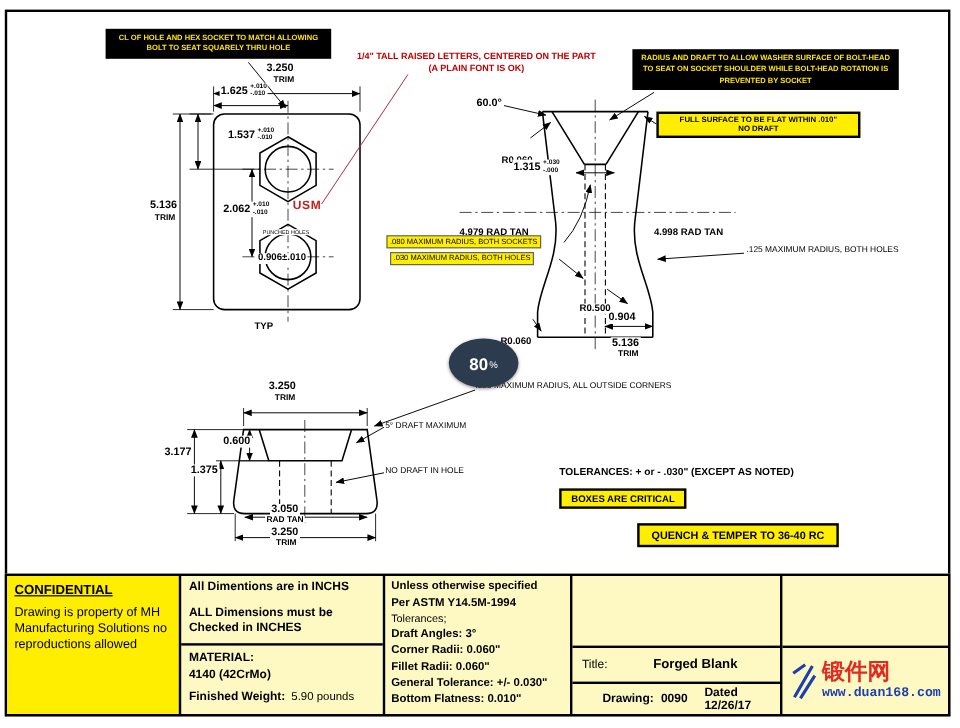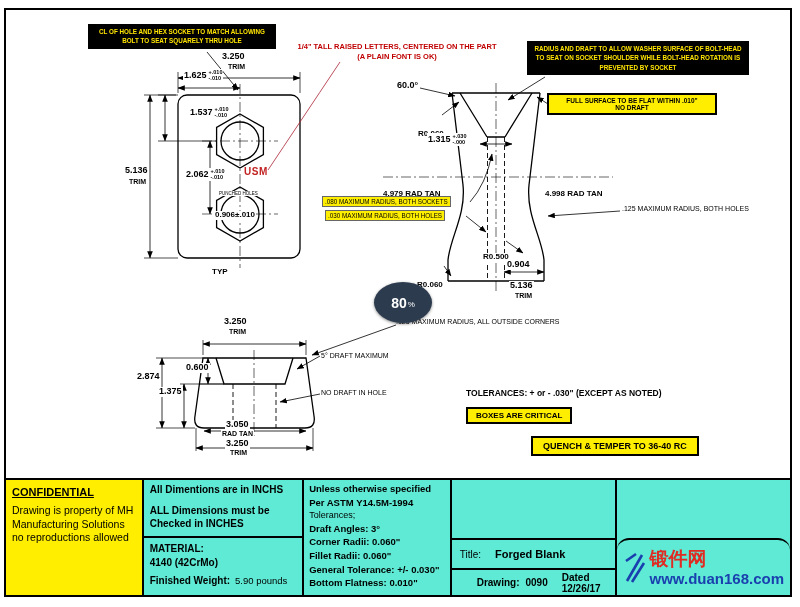--- a/index.html
+++ b/index.html
@@ -37,47 +37,47 @@
   .ybox span { display:block; }
   .hl { position:absolute; z-index:3; background:#ffee00; border:1px solid #666; font-size:6.3px;
         font-weight:normal; padding:1px 2px; white-space:nowrap; }
   .badge { position:absolute; left:374px; top:282px; width:58px; height:41px; background:#2c3b4e;
            border-radius:50%; display:flex; align-items:center; justify-content:center; color:#fff;
            z-index:5; box-shadow:0 1px 3px rgba(0,0,0,.45); }
   .badge .v { font-size:14px; font-weight:bold; }
   .badge .u { font-size:8px; margin-left:1px; margin-top:4px; }
 
   .tblock { position:absolute; left:4px; top:478px; width:788px; height:119px; border:2px solid #000;
-            box-sizing:border-box; display:flex; background:#5eead4; z-index:4; font-size:10px; }
+            box-sizing:border-box; display:flex; background:#fef9c3; z-index:4; font-size:10px; }
   .cell { box-sizing:border-box; border-right:2px solid #000; padding:4px 6px; position:relative; }
   .c1 { width:150px; background:#ffee00; }
   .c2 { width:175px; }
   .c3 { width:161px; padding:3px 5px; }
   .c4 { width:181px; padding:0; display:flex; flex-direction:column; }
   .c5 { flex:1; border-right:none; padding:0; display:flex; flex-direction:column; }
   .conf-title { font-size:11px; font-weight:bold; text-decoration:underline; margin:2px 0 6px; }
   .conf-body { font-size:10.5px; line-height:1.3; }
   .u1 { font-weight:bold; margin-bottom:9px; }
   .u2 { font-weight:bold; margin-bottom:4px; line-height:1.3; }
   .divider { border-top:2px solid #000; margin:6px -6px 5px -6px; }
   .mat-label, .mat-value { font-weight:bold; }
   .mat-value { margin:3px 0 7px; }
   .wrow { display:flex; gap:5px; align-items:baseline; }
   .wrow .wl { font-weight:bold; } .wrow .wv { font-weight:normal; font-size:9.5px; }
   .c3 p { margin:0 0 2.6px; font-size:9.5px; font-weight:bold; }
   .c3 p.plain { font-weight:normal; font-size:9px; }
   .r1 { height:58px; }
   .r2 { height:28px; border-top:2px solid #000; display:flex; align-items:center; gap:14px; padding-left:8px; }
-  .r2 .tl { font-weight:normal; } .r2 .tv { font-weight:bold; font-size:11px; }
+  .r2 .tl { font-weight:normal; } .r2 .tv { font-weight:bold; font-size:11px;margin-left:24px; }
   .r3 { flex:1; border-top:2px solid #000; display:flex; align-items:center; gap:6px; padding-left:25px; font-weight:bold; }
   .wm-spacer { height:58px; }
-  .wm-box { border-top:2px solid #000; flex:1; display:flex; align-items:center; gap:3px; padding:4px 6px;border-radius:12px; }
+  .wm-box { border-top:2px solid #000; flex:1; display:flex; align-items:center; gap:3px; padding:4px 6px; }
   .wm-text { display:flex; flex-direction:column; gap:2px; }
   .wm-name { color:#e02a22; font-size:19px; font-weight:bold; line-height:1; font-family:"DejaVu Sans", sans-serif; }
-  .wm-url { color:#1a3faf; font-size:15px; font-weight:bold; }
+  .wm-url { color:#1a3faf; font-size:11px; font-weight:bold;font-family:Liberation Mono, monospace; }
 </style>
 </head>
 <body>
 
 <div class="page">
   <div class="sheet-border"></div>
 
   <svg class="geo" width="800" height="478">
     <defs>
       <marker id="mE" markerWidth="9" markerHeight="7" refX="8.5" refY="3.5" orient="auto">
@@ -203,21 +203,21 @@
   <div class="note7" style="left:622px;top:205px">.125 MAXIMUM RADIUS, BOTH HOLES</div>
   <div class="lbl s8" style="left:482px;top:233px">R0.500</div>
   <div class="lbl s8" style="left:416px;top:261px">R0.060</div>
   <div class="lbl" style="left:506px;top:260px">0.904</div>
   <div class="lbl" style="left:509px;top:281px">5.136</div>
   <div class="lbl s7" style="left:514px;top:292px">TRIM</div>
 
   <div class="lbl" style="left:223px;top:317px">3.250</div>
   <div class="lbl s7" style="left:228px;top:328px">TRIM</div>
   <div class="lbl" style="left:185px;top:363px">0.600</div>
-  <div class="lbl" style="left:136px;top:372px">2.874</div>
+  <div class="lbl" style="left:136px;top:372px">3.177</div>
   <div class="lbl" style="left:158px;top:387px">1.375</div>
   <div class="lbl" style="left:225px;top:420px">3.050</div>
   <div class="lbl s7" style="left:221px;top:430px">RAD TAN</div>
   <div class="lbl" style="left:225px;top:439px">3.250</div>
   <div class="lbl s7" style="left:229px;top:449px">TRIM</div>
 
   <div class="note7" style="left:396px;top:318px">.125 MAXIMUM RADIUS, ALL OUTSIDE CORNERS</div>
   <div class="note7" style="left:321px;top:352px">5° DRAFT MAXIMUM</div>
   <div class="note7" style="left:321px;top:389px">NO DRAFT IN HOLE</div>
   <div class="tolnote" style="left:466px;top:388px">TOLERANCES: + or - .030" (EXCEPT AS NOTED)</div>

